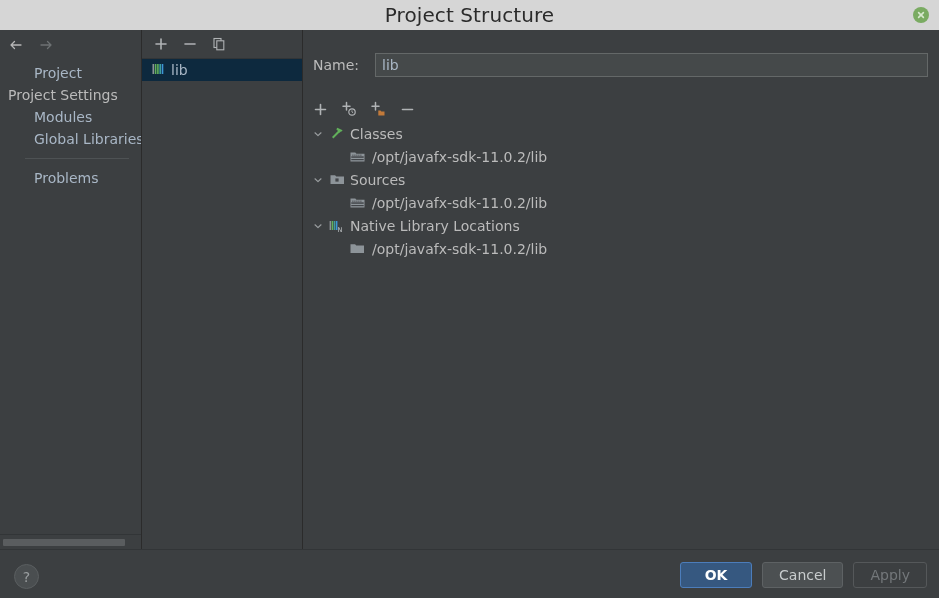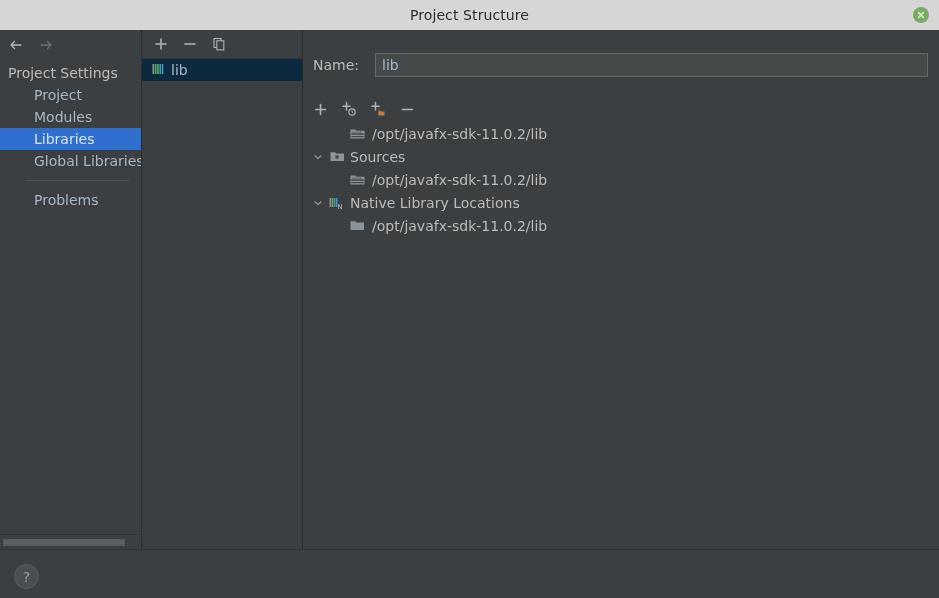--- a/index.html
+++ b/index.html
@@ -22,21 +22,21 @@
     position: absolute;
     left: 0; top: 0;
     width: 939px; height: 30px;
     background: #d6d6d6;
     border-bottom: 1px solid #b4b4b4;
     display: flex;
     align-items: center;
     justify-content: center;
   }
   #title-text {
-    font-size: 14px;
+    font-size: 20px;
     color: #2b2b2b;
     font-family: "DejaVu Sans", sans-serif;
     letter-spacing: 0.1px;
   }
   #close-btn {
     position: absolute;
     right: 10px;
     top: 50%;
     transform: translateY(-50%);
     width: 16px; height: 16px;
@@ -311,24 +311,23 @@
         </svg>
       </div>
       <div class="nav-arrow">
         <svg width="16" height="14" viewBox="0 0 16 14">
           <path d="M3 7 H13 M9.5 3.5 L13 7 L9.5 10.5" stroke="#6d7173" stroke-width="1.3" fill="none" stroke-linecap="round" stroke-linejoin="round"></path>
         </svg>
       </div>
     </div>
 
     <div class="tree-list">
+      <div class="tree-row child">Project</div>
       <div class="tree-row group">Project Settings</div>
-      <div class="tree-row child">Project</div>
       <div class="tree-row child">Modules</div>
-      <div class="tree-row child selected">Libraries</div>
       <div class="tree-row child">Global Libraries</div>
       <div id="sidebar-separator"></div>
       <div class="tree-row child">Problems</div>
     </div>
 
     <div id="sidebar-scrollbar-track">
       <div id="sidebar-scrollbar-thumb"></div>
     </div>
   </div>
 
@@ -396,20 +395,35 @@
       </div>
       <div class="tb-btn">
         <svg width="15" height="15" viewBox="0 0 15 15">
           <path d="M2.5 7.5 H12.5" stroke="#b0b3b5" stroke-width="1.6" stroke-linecap="round"></path>
         </svg>
       </div>
     </div>
 
     <div id="roots-tree">
 
+      <div class="root-row">
+        <span class="twisty">
+          <svg width="10" height="10" viewBox="0 0 10 10">
+            <path d="M2 3.8 L5 6.6 L8 3.8" fill="none" stroke="#9a9ea0" stroke-width="1.2" stroke-linecap="round" stroke-linejoin="round"></path>
+          </svg>
+        </span>
+        <span class="ricon">
+          <svg width="15" height="15" viewBox="0 0 15 15">
+            <path d="M2.5 12.6 L9.2 5.9 L10.6 7.3 L3.9 14" stroke="none" fill="#62b15b" transform="translate(-0.5,-1.6)"></path>
+            <path d="M7.3 1.8 L12.6 4.3 L11.2 5.7 L6.3 3.4 Z" fill="#62b15b"></path>
+            <path d="M8.6 3.2 L10.9 5.5 L9.6 6.8 L7.3 4.5 Z" fill="#62b15b"></path>
+          </svg>
+        </span>
+        <span>Classes</span>
+      </div>
       <div class="root-row child">
         <span class="ricon">
           <svg width="15" height="13" viewBox="0 0 15 13">
             <path d="M0.5 2.5 h4.8 l1.1 1.2 h8.1 v7.8 h-14 z" fill="#8d9499"></path>
             <rect x="1.3" y="6.3" width="12.4" height="1.5" fill="#43464a"></rect>
             <rect x="1.3" y="9" width="12.4" height="1.2" fill="#43464a"></rect>
             <rect x="2.4" y="4.6" width="1" height="1.2" fill="#43464a"></rect>
             <rect x="4.4" y="4.6" width="1" height="1.2" fill="#43464a"></rect>
             <rect x="6.4" y="4.6" width="1" height="1.2" fill="#43464a"></rect>
             <rect x="8.4" y="4.6" width="1" height="1.2" fill="#43464a"></rect>
@@ -474,13 +488,18 @@
         </span>
         <span>/opt/javafx-sdk-11.0.2/lib</span>
       </div>
 
     </div>
   </div>
 </div>
 
 <div id="bottombar">
   <div id="help-btn">?</div>
+  <div id="dialog-buttons">
+    <div class="dlg-btn default">OK</div>
+    <div class="dlg-btn">Cancel</div>
+    <div class="dlg-btn disabled">Apply</div>
+  </div>
 </div>
 
 </body></html>

